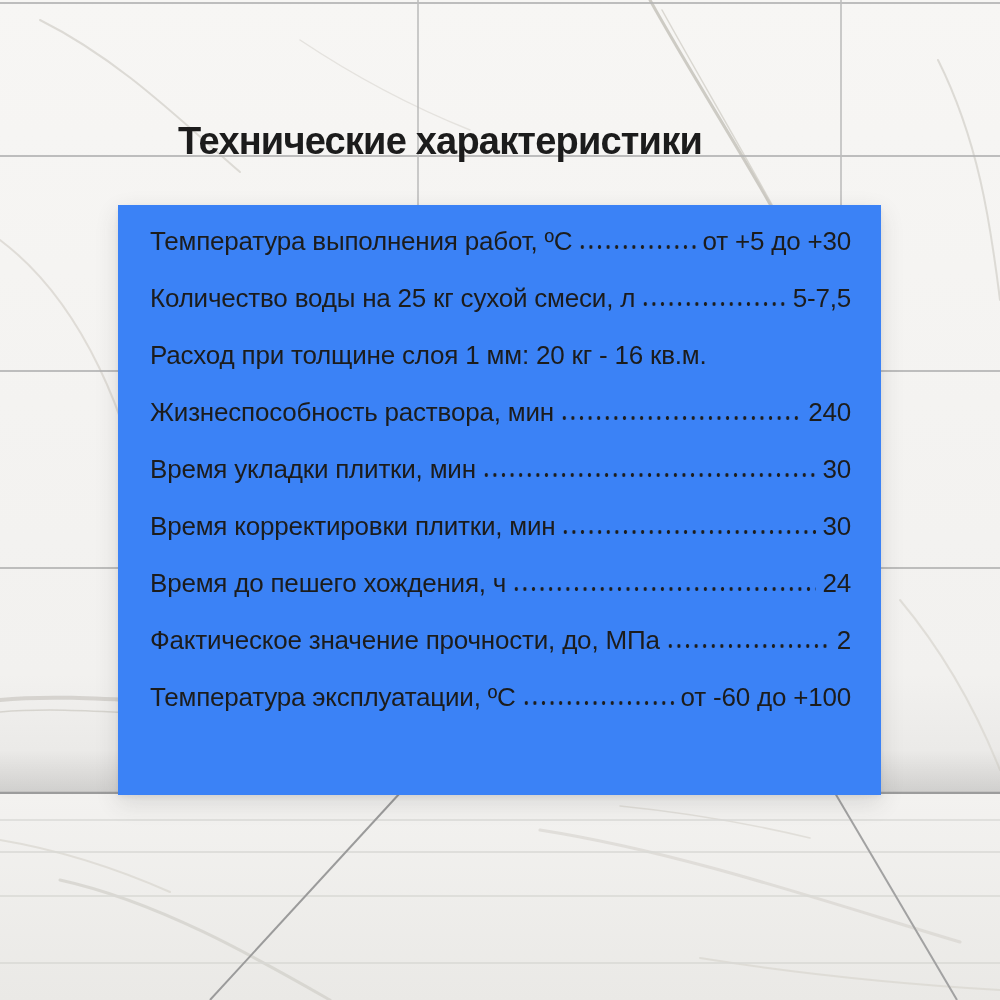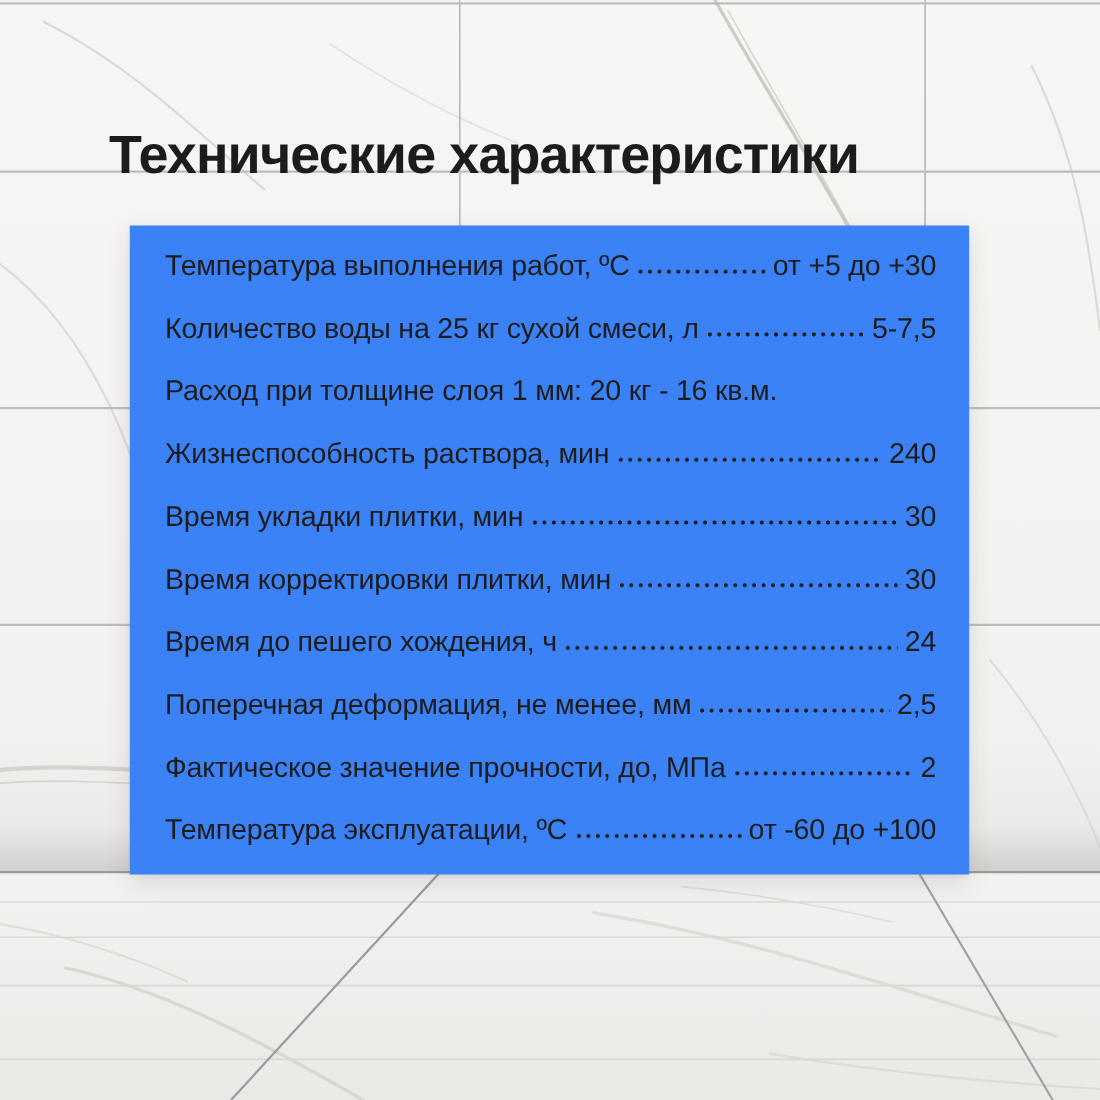--- a/index.html
+++ b/index.html
@@ -14,21 +14,21 @@
   .bg-svg {
     position: absolute; left: 0; top: 0;
     width: 1000px; height: 1000px;
     display: block;
   }
   .page-title {
     position: absolute;
     left: 0; top: 112px;
     width: 880px;
     text-align: center;
-    font-size: 49px;
+    font-size: 38px;
     font-weight: 700;
     letter-spacing: -0.8px;
     color: #1c1c1c;
     line-height: 58px;
   }
   .spec-card {
     position: absolute;
     left: 118px; top: 205px;
     width: 763px; height: 590px;
     background: #3b82f6;
@@ -159,25 +159,20 @@
     <span class="label">Время корректировки плитки, мин</span>
     <span class="leader"></span>
     <span class="value">30</span>
   </div>
   <div class="spec-row">
     <span class="label">Время до пешего хождения, ч</span>
     <span class="leader"></span>
     <span class="value">24</span>
   </div>
   <div class="spec-row">
-    <span class="label">Поперечная деформация, не менее, мм</span>
-    <span class="leader"></span>
-    <span class="value">2,5</span>
-  </div>
-  <div class="spec-row">
     <span class="label">Фактическое значение прочности, до, МПа</span>
     <span class="leader"></span>
     <span class="value">2</span>
   </div>
   <div class="spec-row">
     <span class="label">Температура эксплуатации, ºС</span>
     <span class="leader"></span>
     <span class="value">от -60 до +100</span>
   </div>
 </div>

